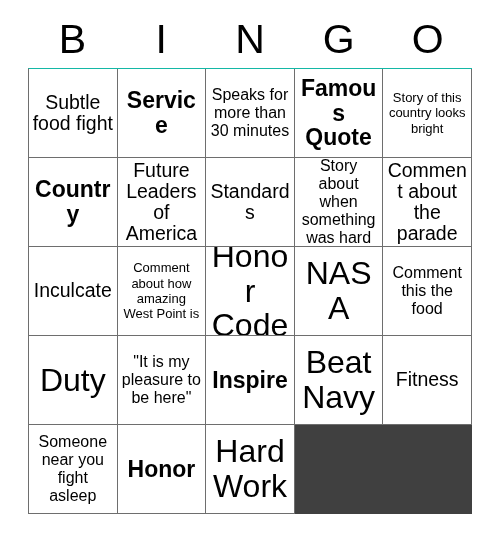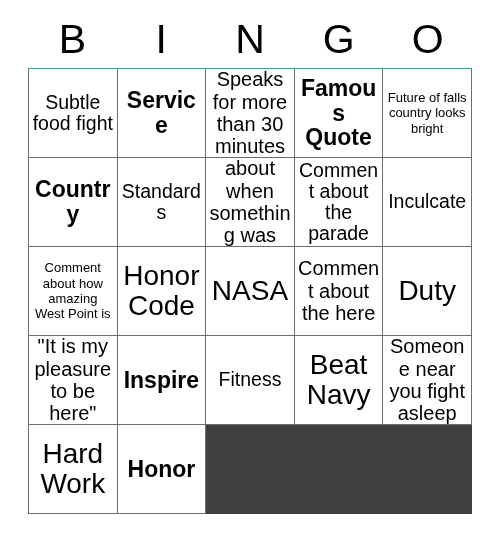--- a/index.html
+++ b/index.html
@@ -64,24 +64,24 @@
   }
   .cell-text {
     display: block;
     width: 100%;
     line-height: 1.08;
     word-wrap: break-word;
     hyphens: none;
   }
 
   
-  .fs-xxl .cell-text { font-size: 28px; }
+  .fs-xxl .cell-text { font-size: 32px; }
   .fs-xl  .cell-text { font-size: 23px; font-weight: bold; }
   .fs-l   .cell-text { font-size: 19.5px; }
-  .fs-m   .cell-text { font-size: 20px;  line-height: 1.12; }
+  .fs-m   .cell-text { font-size: 16px;  line-height: 1.12; }
   .fs-s   .cell-text { font-size: 13px;  line-height: 1.18; }
 </style>
 </head>
 <body>
 
 <div class="bingo-card">
 
   <div class="header-row">
     <div class="header-cell">B</div>
     <div class="header-cell">I</div>
@@ -99,24 +99,27 @@
         <span class="cell-text">Service</span>
       </div>
     <div class="cell fs-m">
         <span class="cell-text">Speaks for more than 30 minutes</span>
       </div>
     <div class="cell fs-xl">
         <span class="cell-text">Famous Quote</span>
       </div>
 
     <div class="cell fs-s">
-        <span class="cell-text">Future of falls country looks bright</span>
+        <span class="cell-text">Story of this country looks bright</span>
       </div>
     <div class="cell fs-xl">
         <span class="cell-text">Country</span>
+      </div>
+    <div class="cell fs-l">
+        <span class="cell-text">Future Leaders of America</span>
       </div>
     <div class="cell fs-l">
         <span class="cell-text">Standards</span>
       </div>
 
     <div class="cell fs-m">
         <span class="cell-text">Story about when something was hard</span>
       </div>
     <div class="cell fs-l">
         <span class="cell-text">Comment about the parade</span>
@@ -128,42 +131,42 @@
         <span class="cell-text">Comment about how amazing West Point is</span>
       </div>
     <div class="cell fs-xxl">
         <span class="cell-text">Honor Code</span>
       </div>
 
     <div class="cell fs-xxl">
         <span class="cell-text">NASA</span>
       </div>
     <div class="cell fs-m">
-        <span class="cell-text">Comment about the here</span>
+        <span class="cell-text">Comment this the food</span>
       </div>
     <div class="cell fs-xxl">
         <span class="cell-text">Duty</span>
       </div>
     <div class="cell fs-m">
         <span class="cell-text">"It is my pleasure to be here"</span>
       </div>
     <div class="cell fs-xl">
         <span class="cell-text">Inspire</span>
       </div>
 
+    <div class="cell fs-xxl">
+        <span class="cell-text">Beat Navy</span>
+      </div>
     <div class="cell fs-l">
         <span class="cell-text">Fitness</span>
-      </div>
-    <div class="cell fs-xxl">
-        <span class="cell-text">Beat Navy</span>
       </div>
     <div class="cell fs-m">
         <span class="cell-text">Someone near you fight asleep</span>
       </div>
+    <div class="cell fs-xl">
+        <span class="cell-text">Honor</span>
+      </div>
     <div class="cell fs-xxl">
         <span class="cell-text">Hard Work</span>
-      </div>
-    <div class="cell fs-xl">
-        <span class="cell-text">Honor</span>
       </div>
 
   </div>
 </div>
 
 </body></html>

